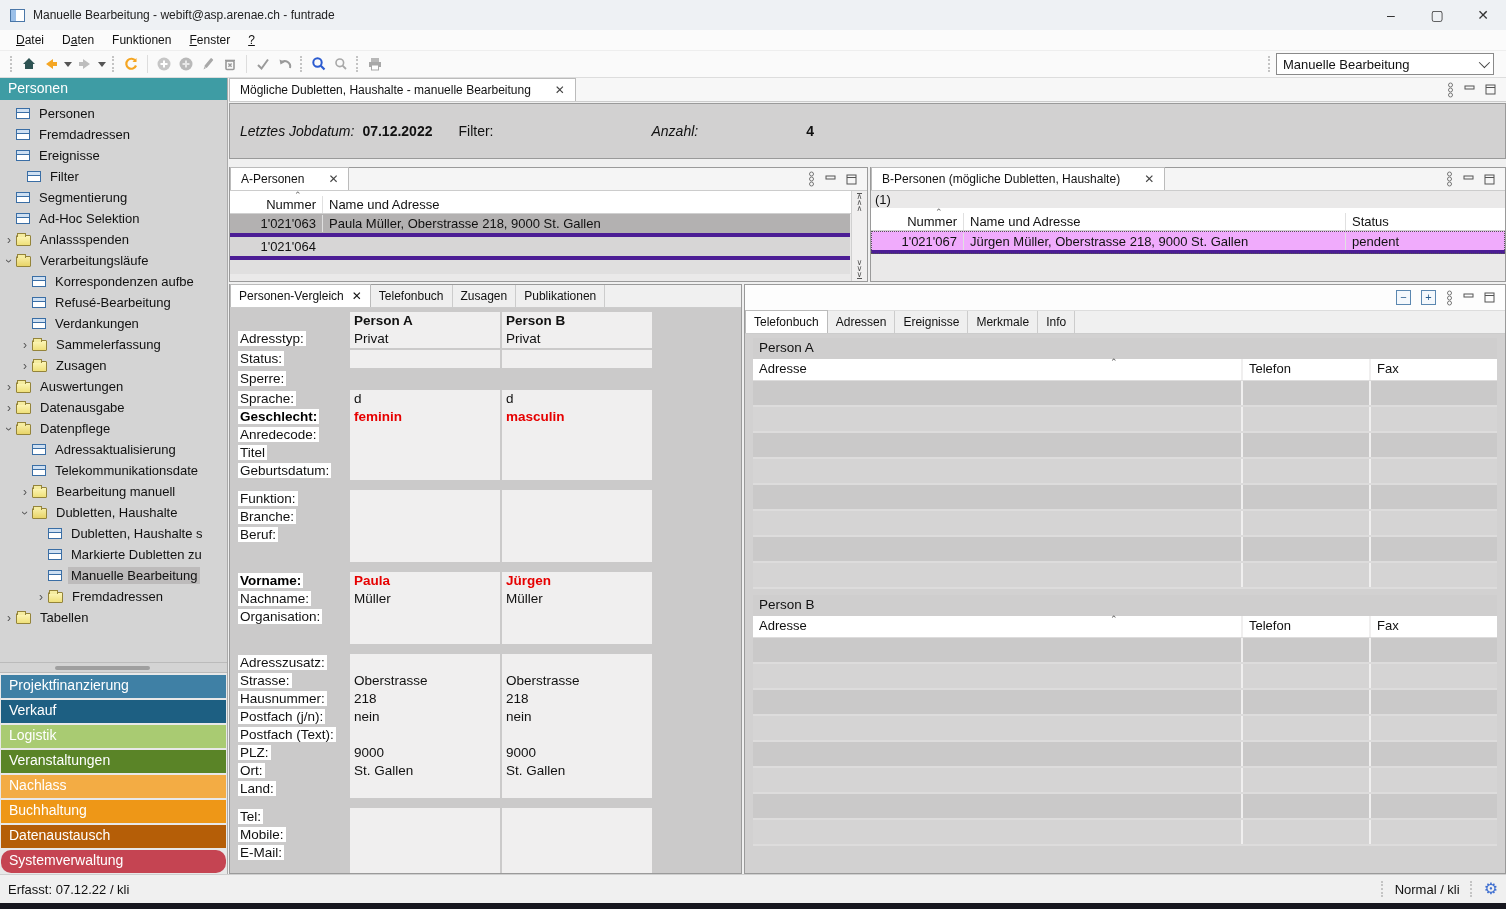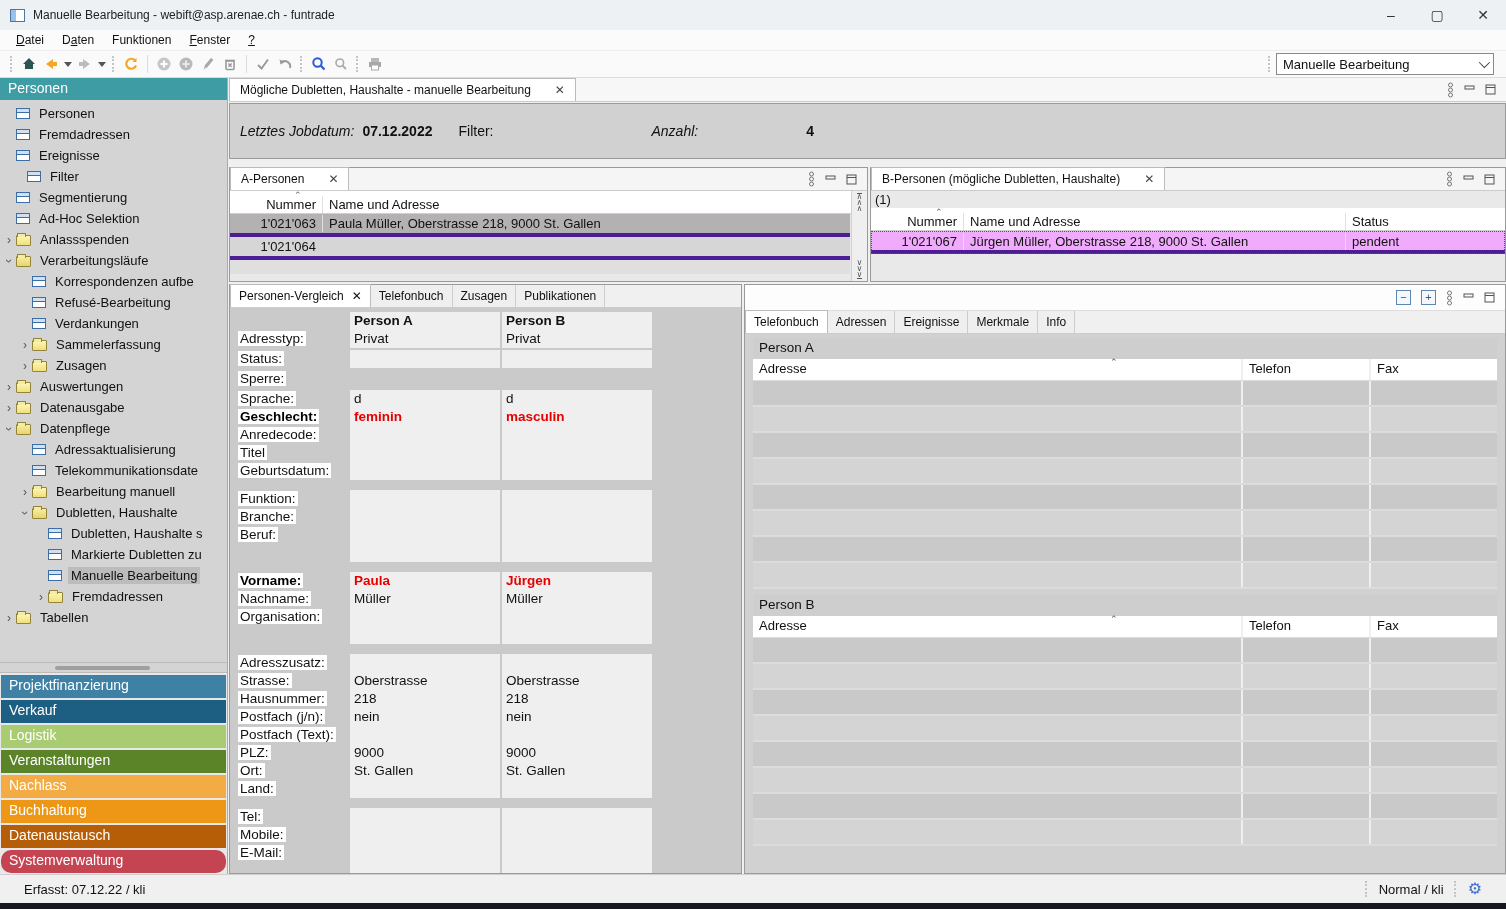--- a/index.html
+++ b/index.html
@@ -119,21 +119,21 @@
   .drow.dhead { background:#fff; height:22px; }
   .drow.body-r { background:#cac9c9; height:26px; border-bottom:2px solid #dddcdc;}
   .drow.body-r.alt { background:#d5d4d4; }
   .dcell { padding:2px 6px; white-space:nowrap; overflow:hidden; }
   .dc0 { flex:1; }
   .dc1 { width:128px; flex:0 0 auto; border-left:2px solid #f0efef; }
   .dc2 { width:128px; flex:0 0 auto; border-left:2px solid #f0efef; }
   .dsort { position:absolute; left:48%; top:-2px; font-size:9px; color:#555; }
 
   
-  .statusbar { height:29px; background:#f0f0f0; border-top:1px solid #cfcfcf; display:flex; align-items:center; padding:0 24px; font-size:13px; }
+  .statusbar { height:29px; background:#f0f0f0; border-top:1px solid #cfcfcf; display:flex; align-items:center; padding:0 8px; font-size:13px; }
   .sb-right { margin-left:auto; display:flex; align-items:center; gap:6px; }
   .gear { color:#3f6fd0; font-size:16px; position:relative; top:-1px;}
   .bottom-strip { height:6px; background:#17171f; }
 
   svg { display:block; }
 </style>
 </head>
 <body>
 
 <div class="titlebar">

